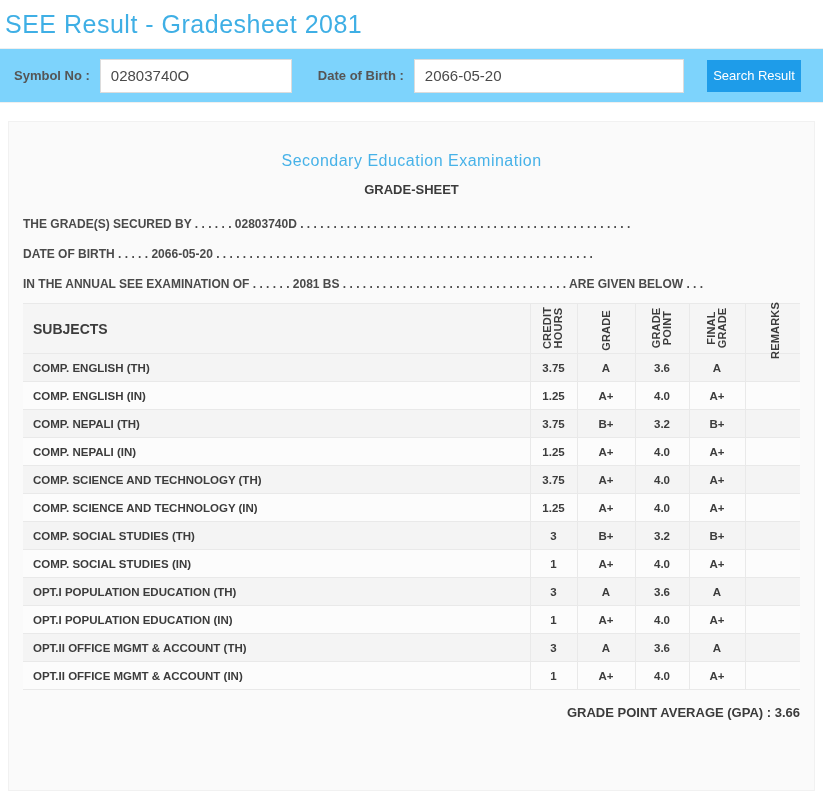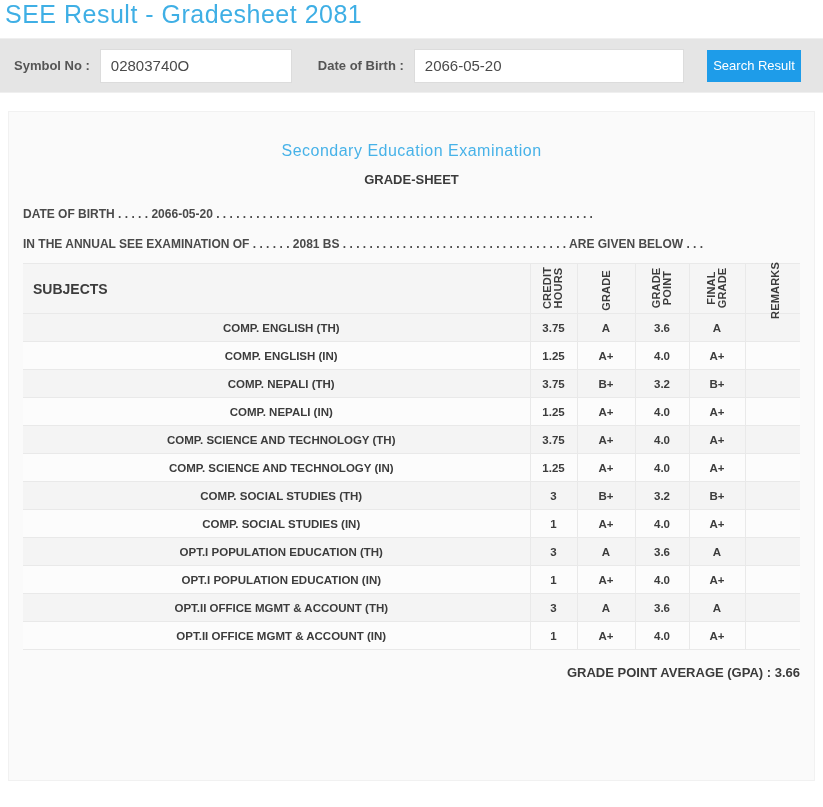--- a/index.html
+++ b/index.html
@@ -7,30 +7,30 @@
   body {
     width: 823px; height: 807px;
     background: #ffffff;
     font-family: "Liberation Sans", sans-serif;
     overflow: hidden;
   }
 
   
   .page-title {
     margin: 0;
-    padding: 0 6px 9px 5px;
+    padding: 10px 6px 9px 5px;
     font-size: 25px;
     font-weight: 400;
     color: #3fafe5;
     letter-spacing: 0.5px;
   }
 
   
   .search-bar {
-    background: #e5e5e5;
+    background: #7dd3fc;
     height: 55px;
     display: flex;
     align-items: center;
     padding: 0 14px;
     border-top: 1px solid #efefef;
     border-bottom: 1px solid #efefef;
   }
   .search-label {
     font-size: 13px;
     font-weight: bold;
@@ -142,21 +142,21 @@
   tbody td {
     height: 28px;
     font-size: 11.5px;
     font-weight: bold;
     color: #3c3c3c;
     border-top: 1px solid #e9e9e9;
     text-align: center;
     padding: 0;
   }
   tbody td.subject-cell {
-    text-align: center;
+    text-align: left;
     padding-left: 10px;
     margin-top: 13px;
   }
   tbody tr:nth-child(odd)  { background: #f4f4f4; }
   tbody tr:nth-child(even) { background: #fcfcfc; }
   tbody tr:last-child td   { border-bottom: 1px solid #e9e9e9; }
 
   .gpa-line {
     text-align: right;
     padding: 15px 14px 0 0;
@@ -176,20 +176,21 @@
   <span id="dob-label" class="search-label">Date of Birth :</span>
   <input id="dob-input" class="search-input" type="text" value="2066-05-20" style="">
   <button class="search-btn">Search Result</button>
 </div>
 
 <div class="panel">
   <h2 class="exam-heading">Secondary Education Examination</h2>
   <div class="grade-sheet">GRADE-SHEET</div>
 
   <div class="lines">
+    <div class="dotted-line">THE GRADE(S) SECURED BY . . . . . . 02803740D . . . . . . . . . . . . . . . . . . . . . . . . . . . . . . . . . . . . . . . . . . . . . . . . . .</div>
     <div class="dotted-line">DATE OF BIRTH . . . . . 2066-05-20 . . . . . . . . . . . . . . . . . . . . . . . . . . . . . . . . . . . . . . . . . . . . . . . . . . . . . . . . .</div>
     <div class="dotted-line">IN THE ANNUAL SEE EXAMINATION OF . . . . . . 2081 BS . . . . . . . . . . . . . . . . . . . . . . . . . . . . . . . . . . ARE GIVEN BELOW . . .</div>
   </div>
 
   <table class="grades">
     <colgroup>
       <col class="c-subject">
         <col class="c-credit">
         <col class="c-grade">
       <col class="c-point">

